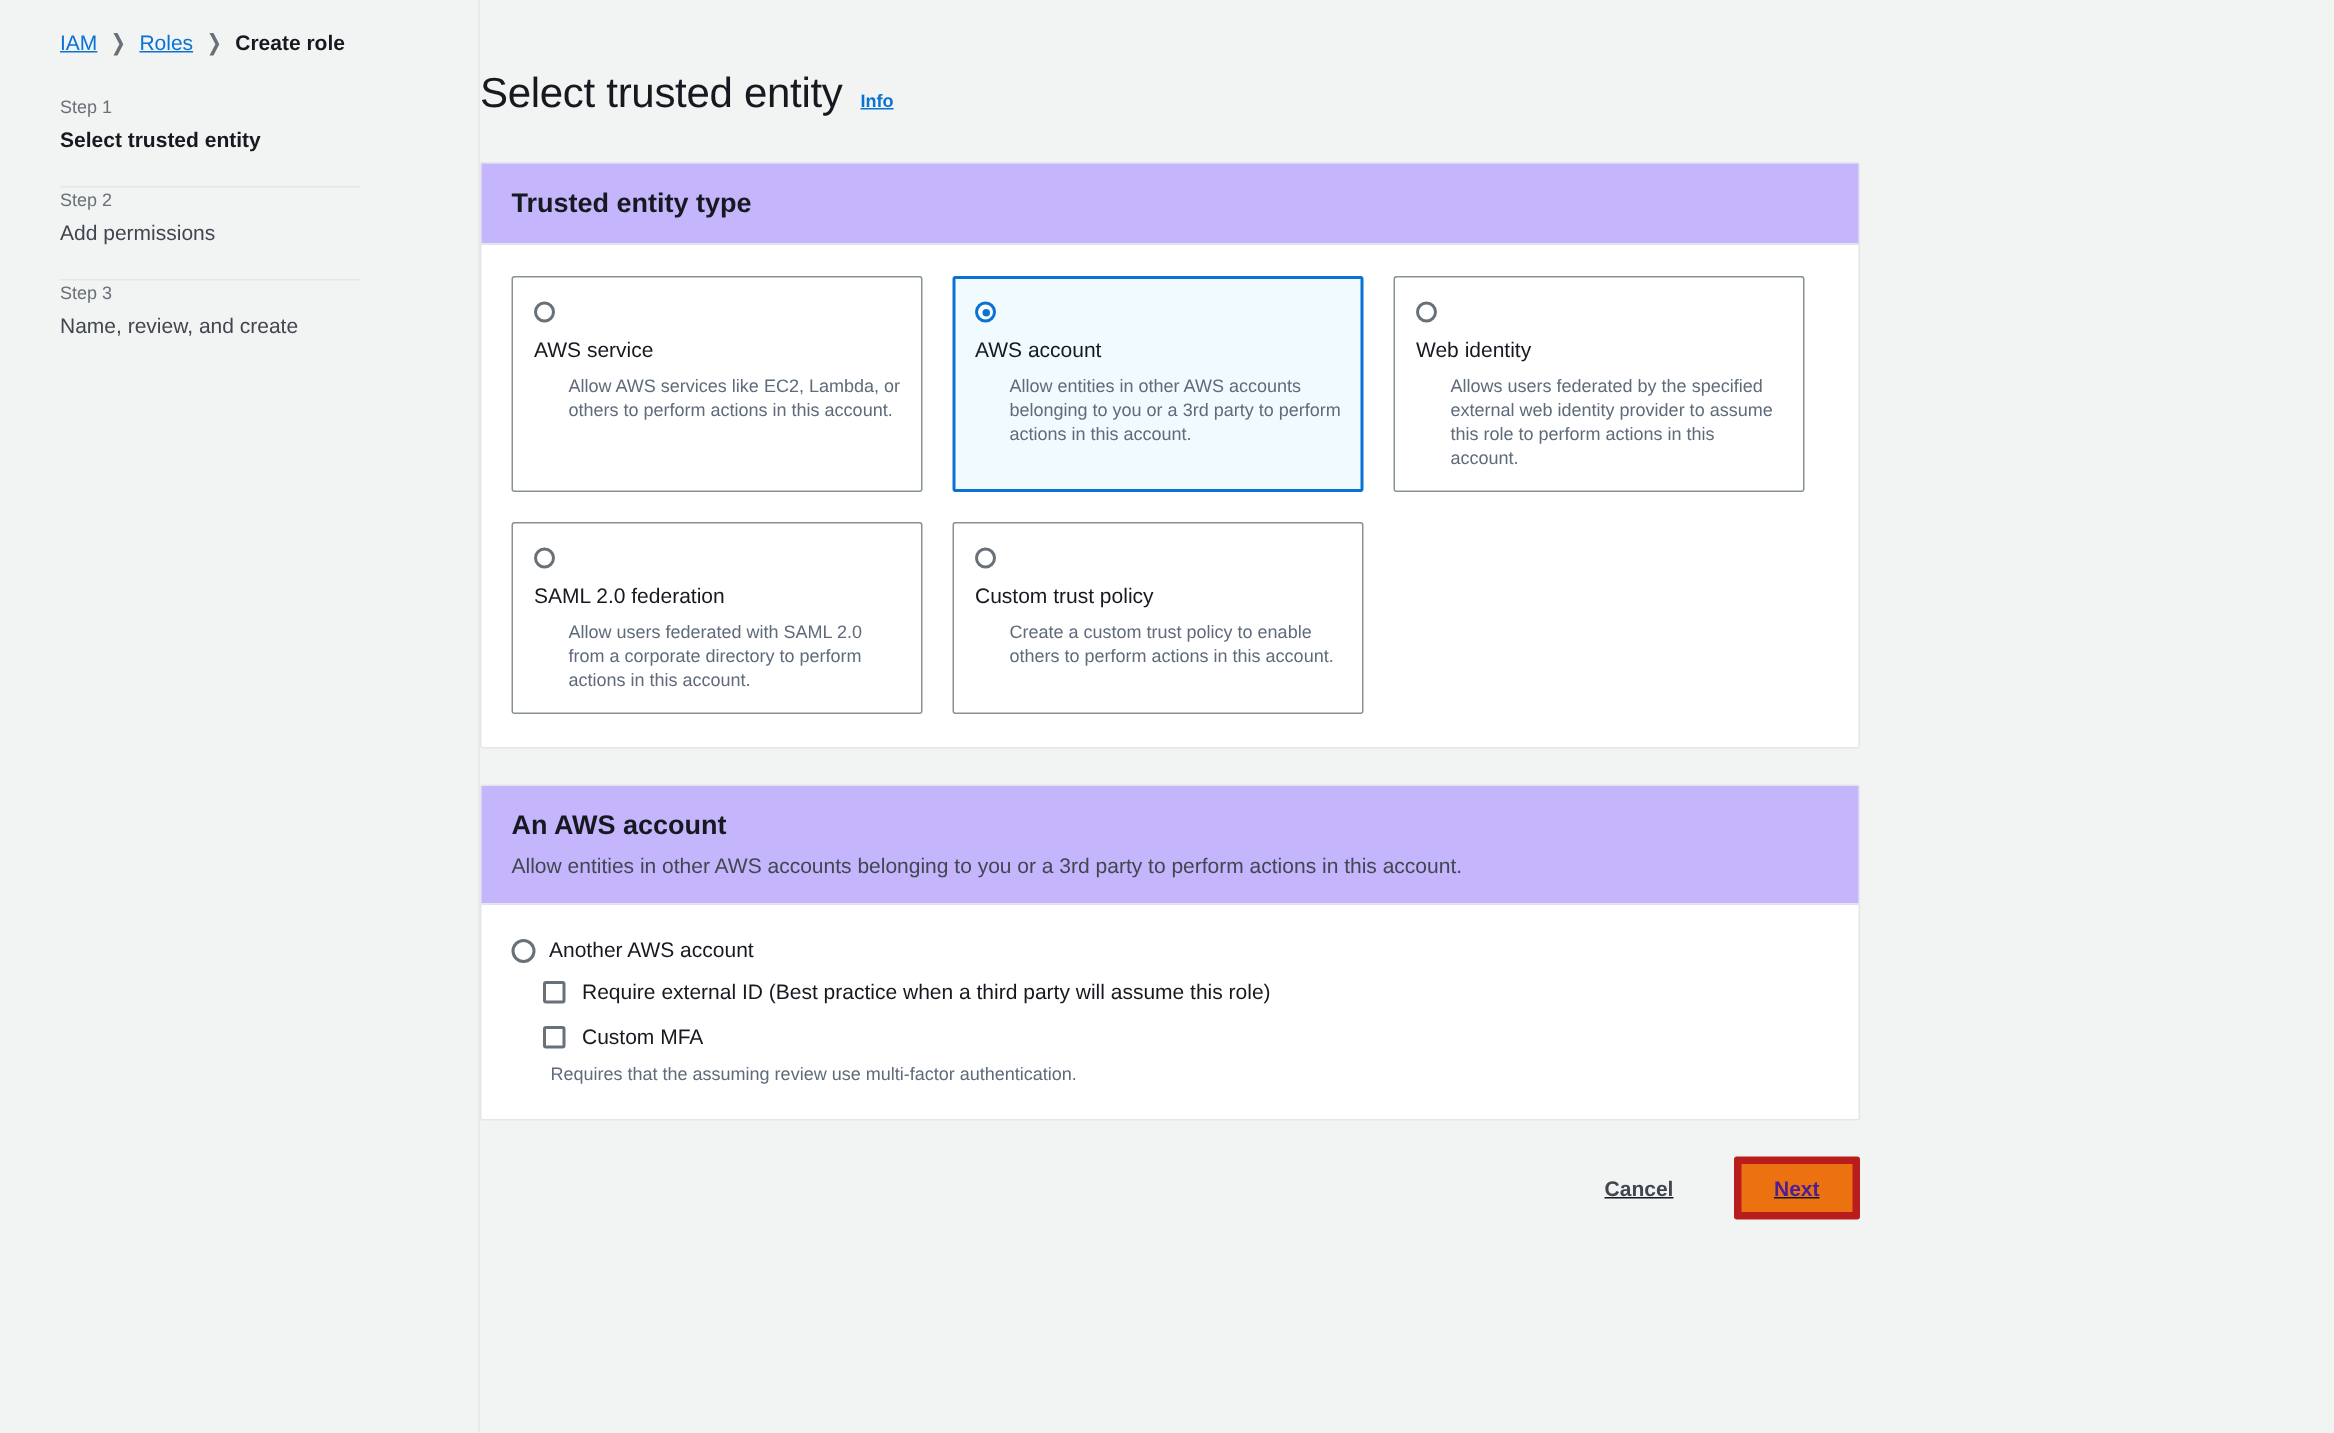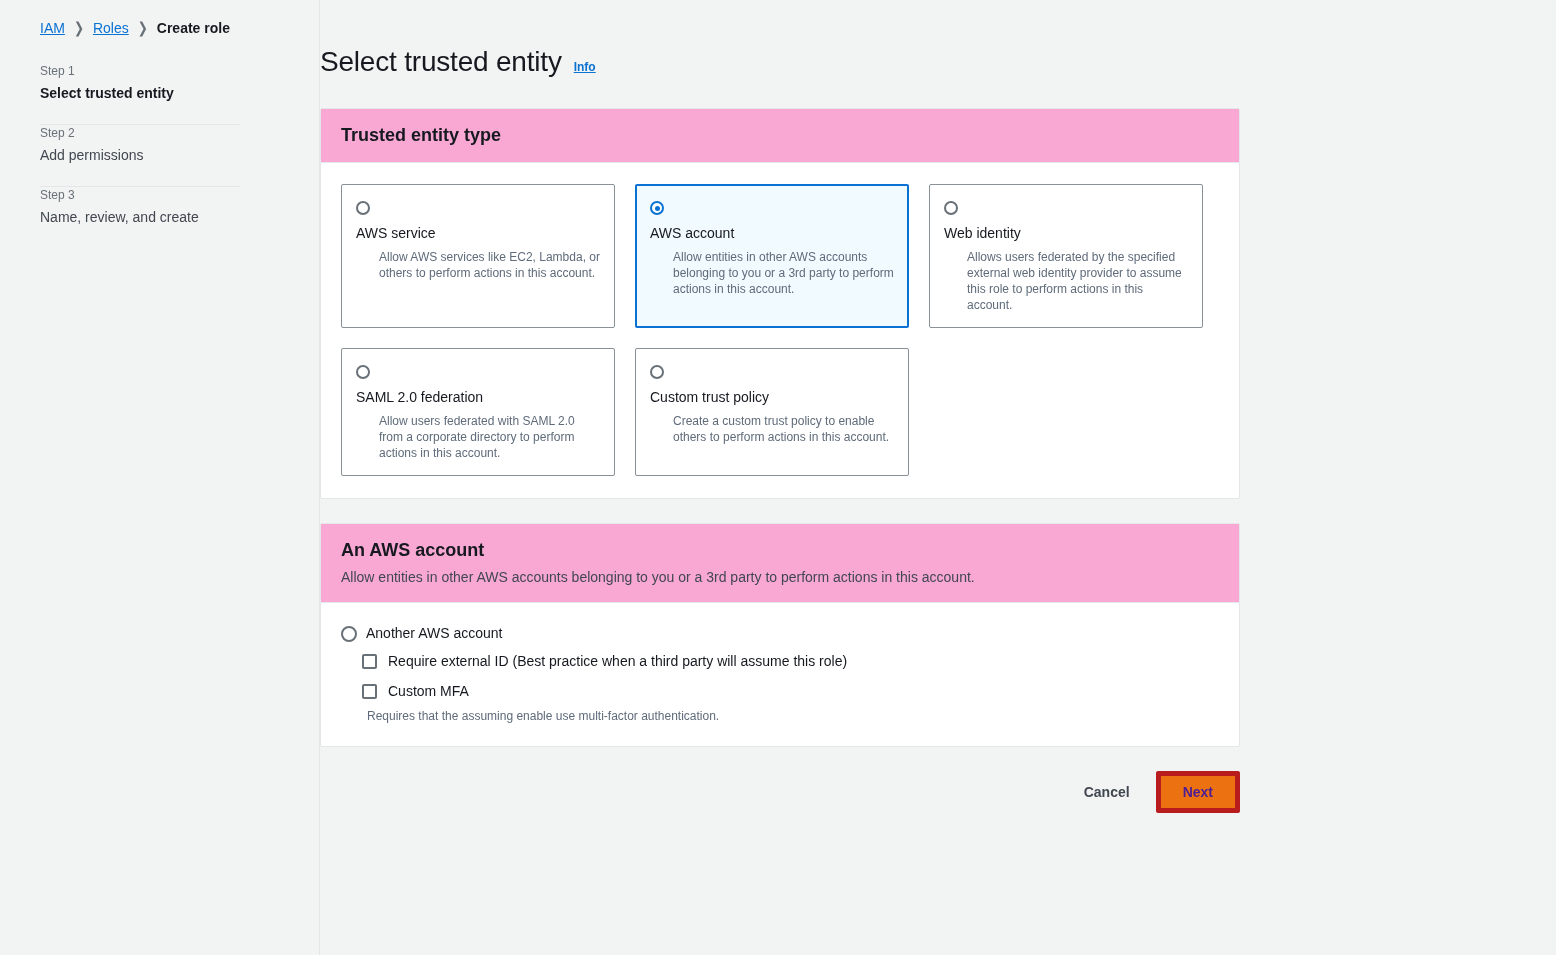--- a/index.html
+++ b/index.html
@@ -118,21 +118,21 @@
 
   .card {
     background: #ffffff;
     border: 1px solid #e4e6e7;
     border-radius: 2px;
     margin-bottom: 24px;
   }
   .card-header {
     padding: 15px 20px 16px 20px;
     border-bottom: 1px solid #e4e6e7;
-    background: #f9a8d4;
+    background: #c4b5fd;
   }
   .card-header h2 {
     font-size: 18px;
     margin: 0;
     line-height: 22px;
     font-weight: 700;
   }
   .card-header .subtitle {
     font-size: 14px;
     color: #414750;
@@ -252,22 +252,23 @@
     font-size: 12px;
     color: #5f6b7a;
     margin: -4px 0 0 26px;
     line-height: 16px;
   }
 
   
   .footer {
     display: flex;
     justify-content: flex-end;
-    gap: 22px;
+    gap: 36px;
     margin-top: 3px;
+    text-decoration: underline;
   }
   .btn-link {
     background: none;
     border: none;
     font-family: inherit;
     font-size: 14px;
     font-weight: 700;
     color: #414750;
     cursor: pointer;
     padding: 6px 4px;
@@ -391,21 +392,21 @@
 
         <div class="check-row">
           <span class="checkbox"></span>
           <span class="lbl">Require external ID (Best practice when a third party will assume this role)</span>
         </div>
 
         <div class="check-row">
           <span class="checkbox"></span>
           <span class="lbl">Custom MFA</span>
         </div>
-        <div class="hint">Requires that the assuming enable use multi-factor authentication.</div>
+        <div class="hint">Requires that the assuming review use multi-factor authentication.</div>
 
       </div>
     </div>
 
     <div class="footer">
       <button class="btn-link">Cancel</button>
       <button class="btn-primary">Next</button>
     </div>
 
   </div>

